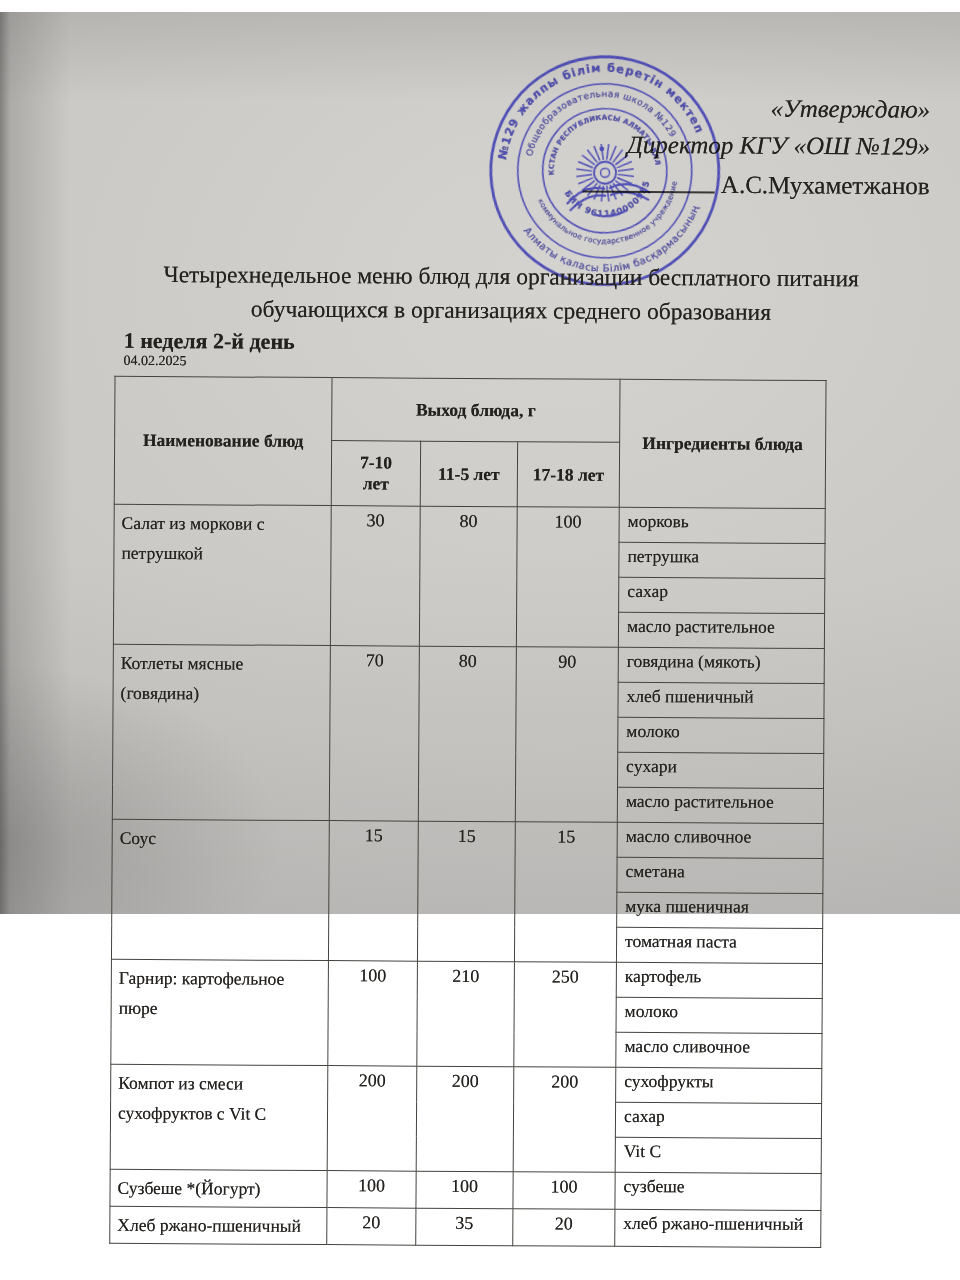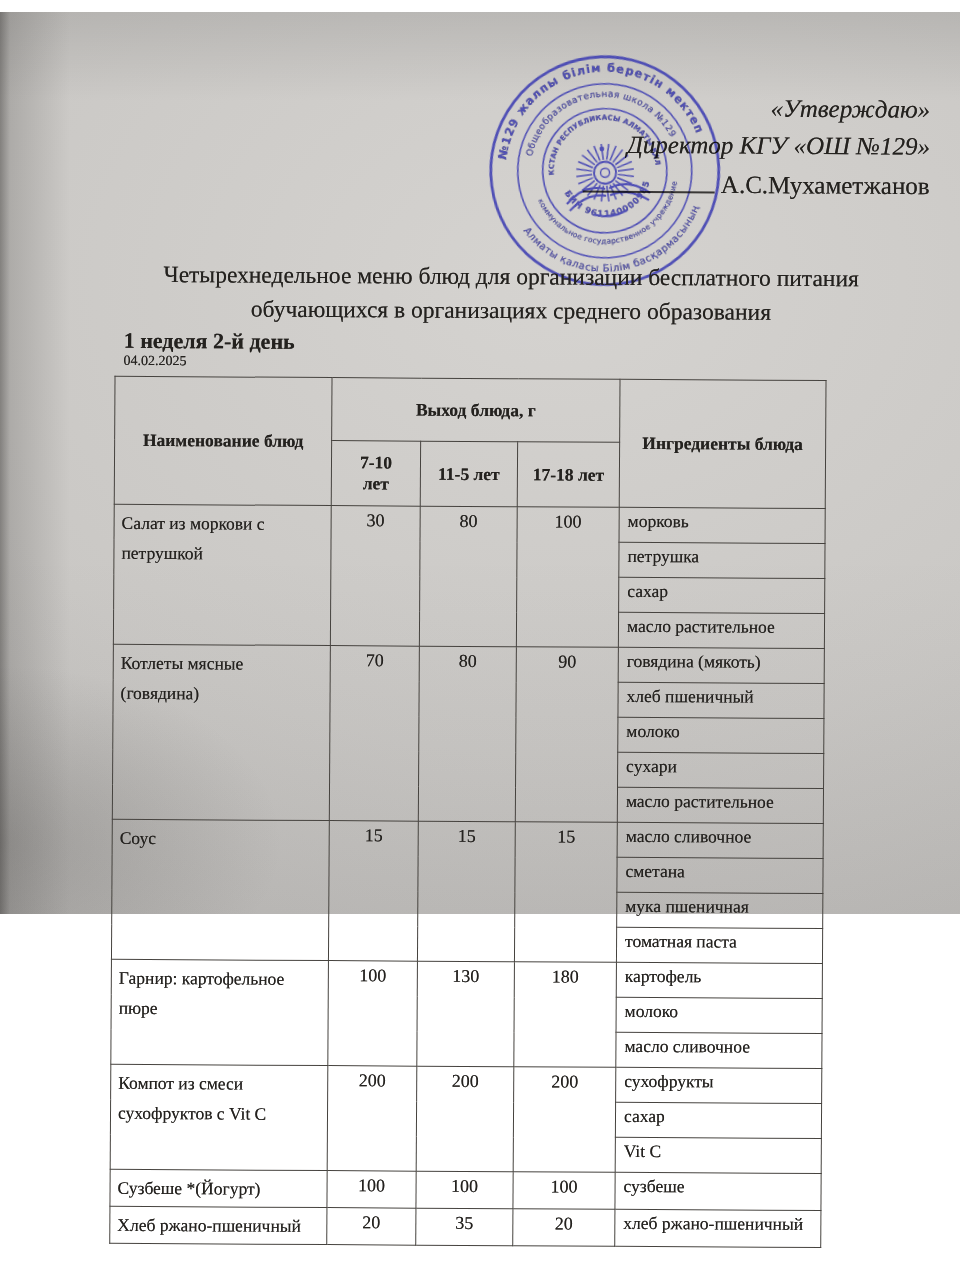--- a/index.html
+++ b/index.html
@@ -220,22 +220,22 @@
           </tr>
           <tr>
             <td class="ing">мука пшеничная</td>
           </tr>
           <tr>
             <td class="ing">томатная паста</td>
           </tr>
           <tr>
             <td class="dish" rowspan="3">Гарнир:  картофельное пюре</td>
             <td class="num" rowspan="3">100</td>
-            <td class="num" rowspan="3">130</td>
-            <td class="num" rowspan="3">180</td>
+            <td class="num" rowspan="3">210</td>
+            <td class="num" rowspan="3">250</td>
             <td class="ing">картофель</td>
           </tr>
           <tr>
             <td class="ing">молоко</td>
           </tr>
           <tr>
             <td class="ing">масло сливочное</td>
           </tr>
           <tr>
             <td class="dish" rowspan="3">Компот из смеси сухофруктов с Vit C</td>

